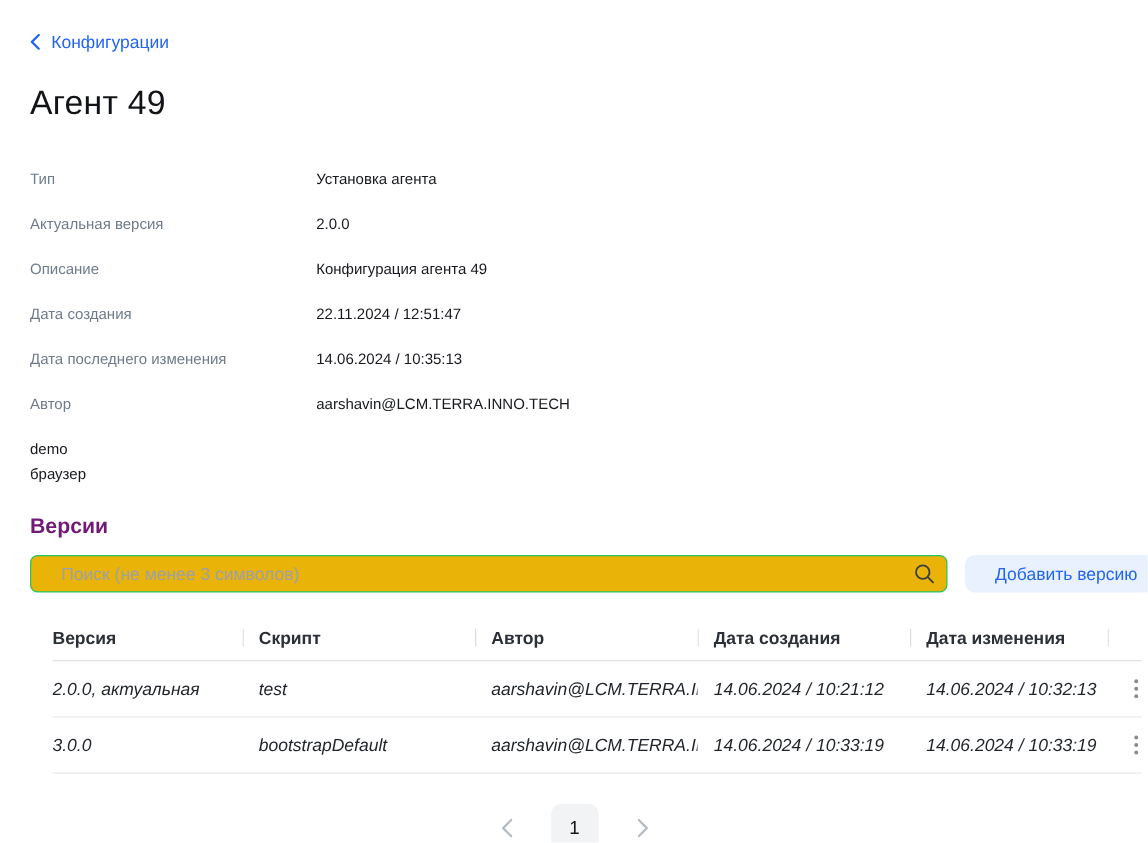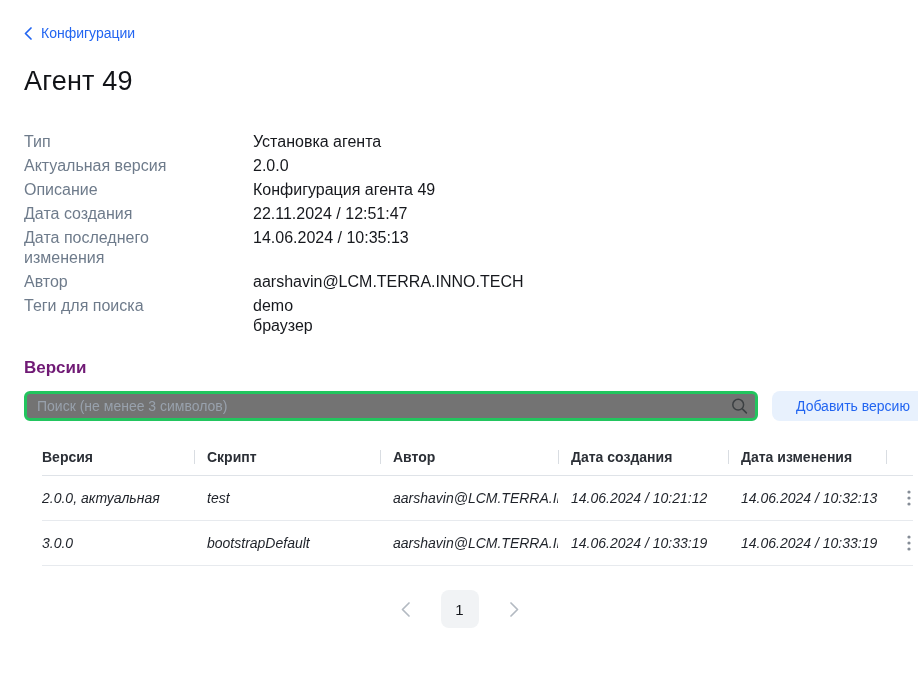--- a/index.html
+++ b/index.html
@@ -22,40 +22,40 @@
   
   h1.page-title {
     margin: 24px 0 0 0; font-size: 27px; line-height: 27px;
     font-weight: 400; color: #111317; letter-spacing: .2px;
   }
 
   
   .props {
     margin-top: 37px;
     display: grid; grid-template-columns: 229px 1fr;
-    row-gap: 4px; font-size: 16px; line-height: 20px;
+    row-gap: 16px; font-size: 12px; line-height: 20px;
     align-items: start;
   }
   .prop-label { color: #6e7b8b; max-width: 170px; }
   .prop-value { color: #16181d; }
   .prop-value .line { display: block; }
 
   
   .section-title {
     margin-top: 21px; font-size: 17px; line-height: 21px;
     font-weight: 700; color: #701a75;
   }
   .toolbar { margin-top: 13px; display: flex; align-items: center; gap: 14px; }
   .search-wrap { position: relative; flex: 0 0 734px; }
   .search-input {
     width: 100%; height: 30px;
-    border: 3px solid #22c55e; border-radius: 6px;
-    padding: 0 36px 0 10px; font-size: 14px; color: #16181d;
+    border: 1px solid #22c55e; border-radius: 6px;
+    padding: 0 36px 0 24px; font-size: 14px; color: #16181d;
     font-family: "Liberation Sans", sans-serif;
-    outline: none; background: #737373;
+    outline: none; background: #eab308;
   }
   .search-input::placeholder { color: #98a1ac; }
   .search-icon {
     position: absolute; right: 10px; top: 50%;
     transform: translateY(-50%); display: flex; cursor: pointer;
   }
   .add-btn {
     height: 30px; padding: 0 24px; white-space: nowrap;
     background: #e8f1fd; color: #2265f1;
     border: none; border-radius: 8px;
@@ -132,21 +132,20 @@
 
     <div class="prop-label">Дата создания</div>
     <div class="prop-value">22.11.2024 / 12:51:47</div>
 
     <div class="prop-label">Дата последнего изменения</div>
     <div class="prop-value">14.06.2024 / 10:35:13</div>
 
     <div class="prop-label">Автор</div>
     <div class="prop-value">aarshavin@LCM.TERRA.INNO.TECH</div>
 
-    <div class="prop-label">Теги для поиска</div>
     <div class="prop-value">
       <span class="line">demo</span>
       <span class="line">браузер</span>
     </div>
   </div>
 
   <div class="section-title">Версии</div>
 
   <div class="toolbar">
     <div class="search-wrap">

